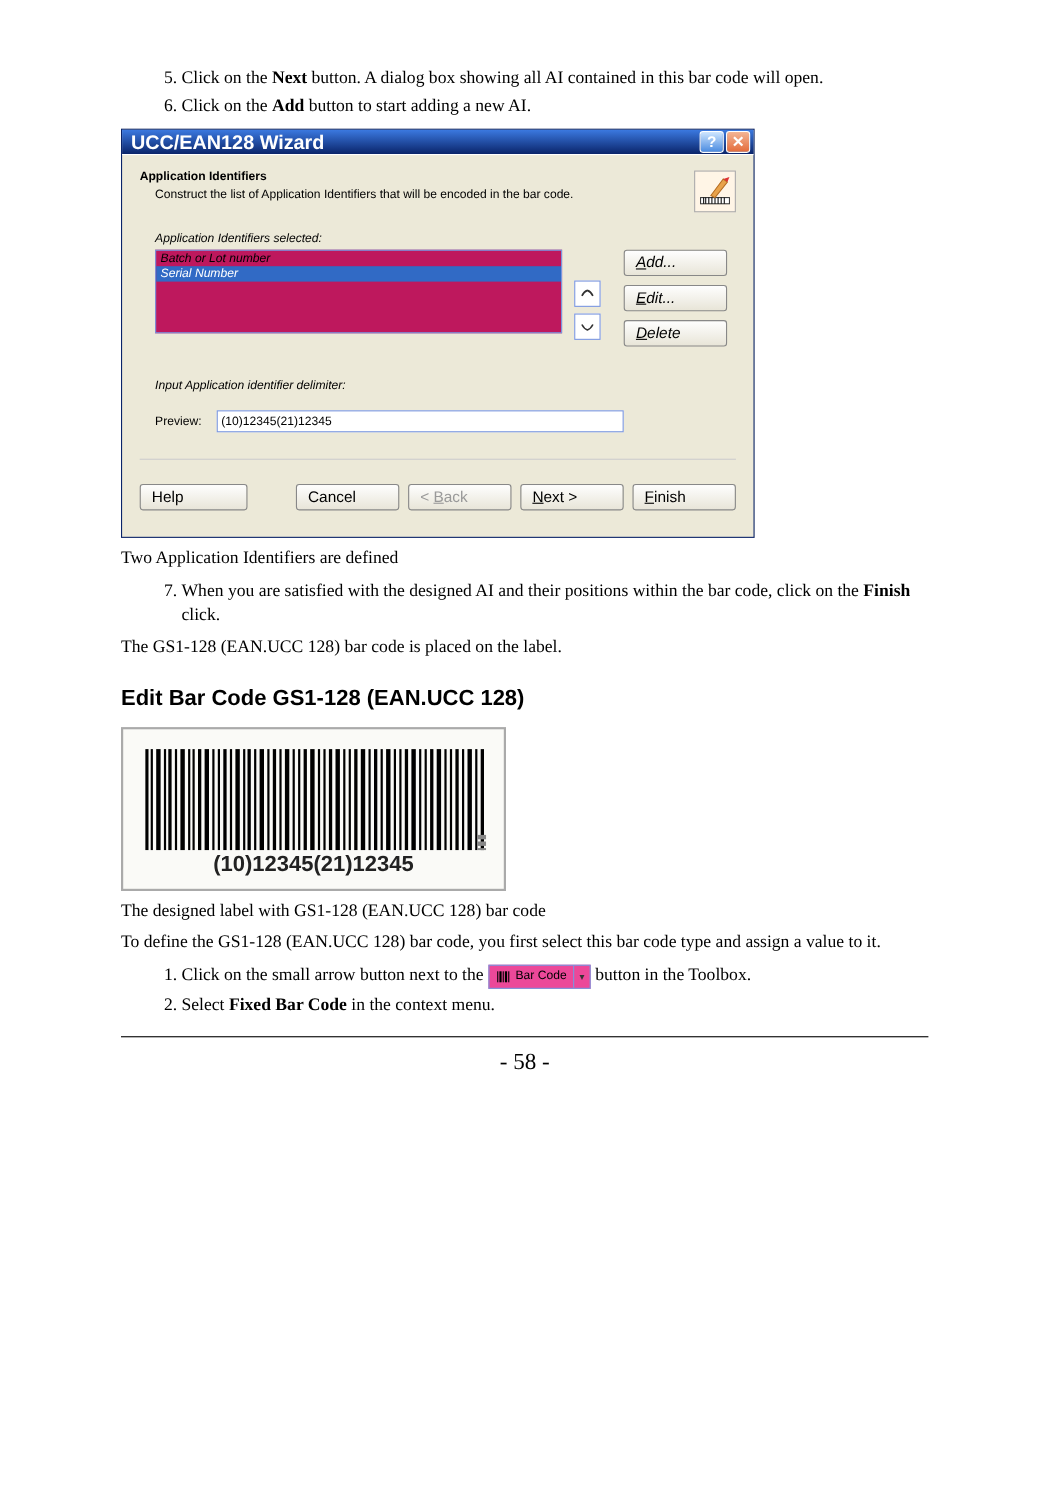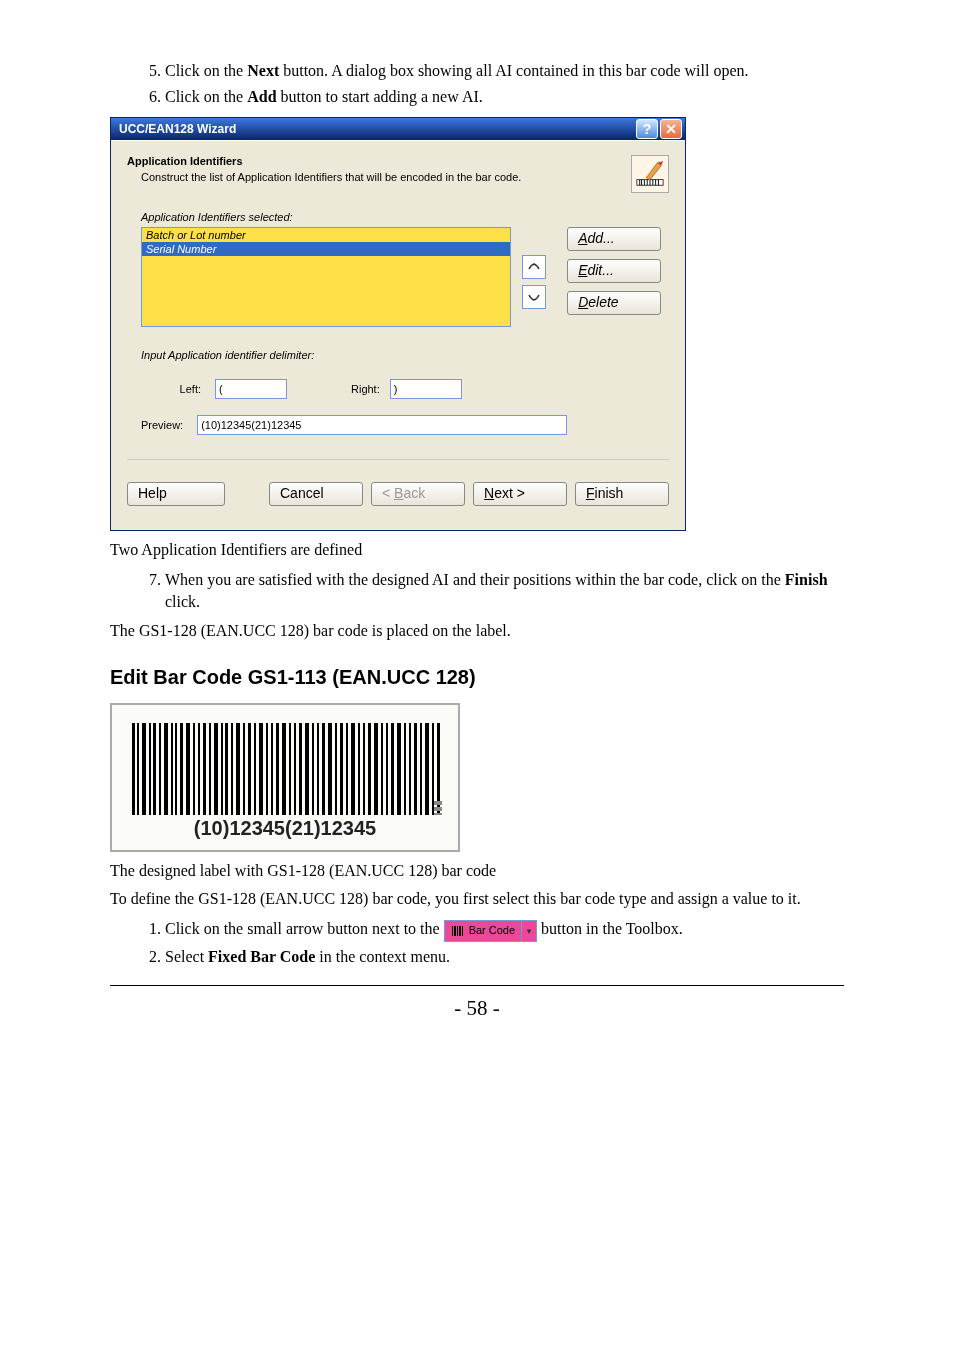--- a/index.html
+++ b/index.html
@@ -31,21 +31,21 @@
   margin-top: 6px;
 }
 .title-bar {
   height: 22px;
   background: linear-gradient(to bottom, #3b79e0 0%, #0a246a 100%);
   display: flex;
   align-items: center;
   padding: 0 3px 0 8px;
   color: #fff;
 }
-.title-bar-text { font-weight: bold; font-size: 12px; flex: 1; }
+.title-bar-text { font-weight: bold; font-size: 18px; flex: 1; }
 .title-bar-controls { display: flex; gap: 2px; }
 .tb-btn {
   width: 20px; height: 18px;
   background: linear-gradient(#f3b595,#e46c3b);
   border: 1px solid #fff;
   border-radius: 3px;
   display: flex; align-items: center; justify-content: center;
   color: #fff; font-weight: bold; font-size: 14px;
   font-family: Tahoma, sans-serif;
 }
@@ -57,22 +57,22 @@
 .header-text .h-sub { margin-left: 14px; }
 .wizard-icon {
   width: 36px; height: 36px; border: 1px solid #aaa; background: #fff5e6;
   display: flex; align-items: center; justify-content: center;
   position: relative;
 }
 .wizard-icon svg { width: 30px; height: 30px; }
 .section { margin-top: 18px; padding-left: 14px; font-style: italic; }
 .section .lbl { margin-bottom: 4px; }
 .listbox {
-  width: 370px; height: 100px; border: 1px solid #7a96df;
-  background: #fde047; display: inline-block; vertical-align: top;
+  width: 370px; height: 76px; border: 1px solid #7a96df;
+  background: #be185d; display: inline-block; vertical-align: top;
   box-sizing: border-box;
 }
 .listbox .item { padding: 1px 4px; }
 .listbox .item.selected { background: #316ac5; color: #fff; }
 .list-right { display: inline-block; vertical-align: top; margin-left: 8px; }
 .arrow-btns { display: flex; flex-direction: column; gap: 6px; margin-top: 28px; align-items: center; }
 .arrow-btn {
   width: 22px; height: 22px; border: 1px solid #7a96df; background: #fff;
   display: flex; align-items: center; justify-content: center;
   font-size: 14px; color: #333;
@@ -195,27 +195,20 @@
       <div class="side-btns">
         <div class="winbtn"><span class="ul">A</span><span>dd...</span></div>
         <div class="winbtn"><span class="ul">E</span><span>dit...</span></div>
         <div class="winbtn"><span class="ul">D</span><span>elete</span></div>
       </div>
     </div>
 
     <div class="section" style="margin-top:22px;">
       <div class="lbl">Input Application identifier delimiter:</div>
     </div>
-    <div class="delim-row">
-      <span class="dl-label">Left:</span>
-      <input class="text-input ti-small" value="(" style="">
-      <span style="width:44px"></span>
-      <span>Right:</span>
-      <input class="text-input ti-small" value=")" style="">
-    </div>
 
     <div class="preview-row">
       <span>Preview:</span>
       <input class="text-input ti-wide" value="(10)12345(21)12345" style="">
     </div>
 
     <div class="btn-row">
       <div class="winbtn" style="min-width:76px">Help</div>
       <div class="spacer"></div>
       <div class="winbtn">Cancel</div>
@@ -229,21 +222,21 @@
 <div class="caption">Two Application Identifiers are defined</div>
 
 <ol class="num-list" start="7">
   <li>
     <span>When you are satisfied with the designed AI and their positions within the bar code, click on the </span><span class="bold">Finish</span><span> click.</span>
   </li>
 </ol>
 
 <p style="margin:10px 0;">The GS1-128 (EAN.UCC 128) bar code is placed on the label.</p>
 
-<h2 class="section-title">Edit Bar Code GS1-113 (EAN.UCC 128)</h2>
+<h2 class="section-title">Edit Bar Code GS1-128 (EAN.UCC 128)</h2>
 
 <div class="label-preview">
   <svg class="barcode-svg" viewBox="0 0 310 92" preserveAspectRatio="none">
     <g fill="#000">
       <rect x="0" y="0" width="3" height="92"></rect>
         <rect x="5" y="0" width="2" height="92"></rect>
         <rect x="10" y="0" width="4" height="92"></rect>
       <rect x="17" y="0" width="2" height="92"></rect>
         <rect x="21" y="0" width="3" height="92"></rect>
         <rect x="27" y="0" width="2" height="92"></rect>

